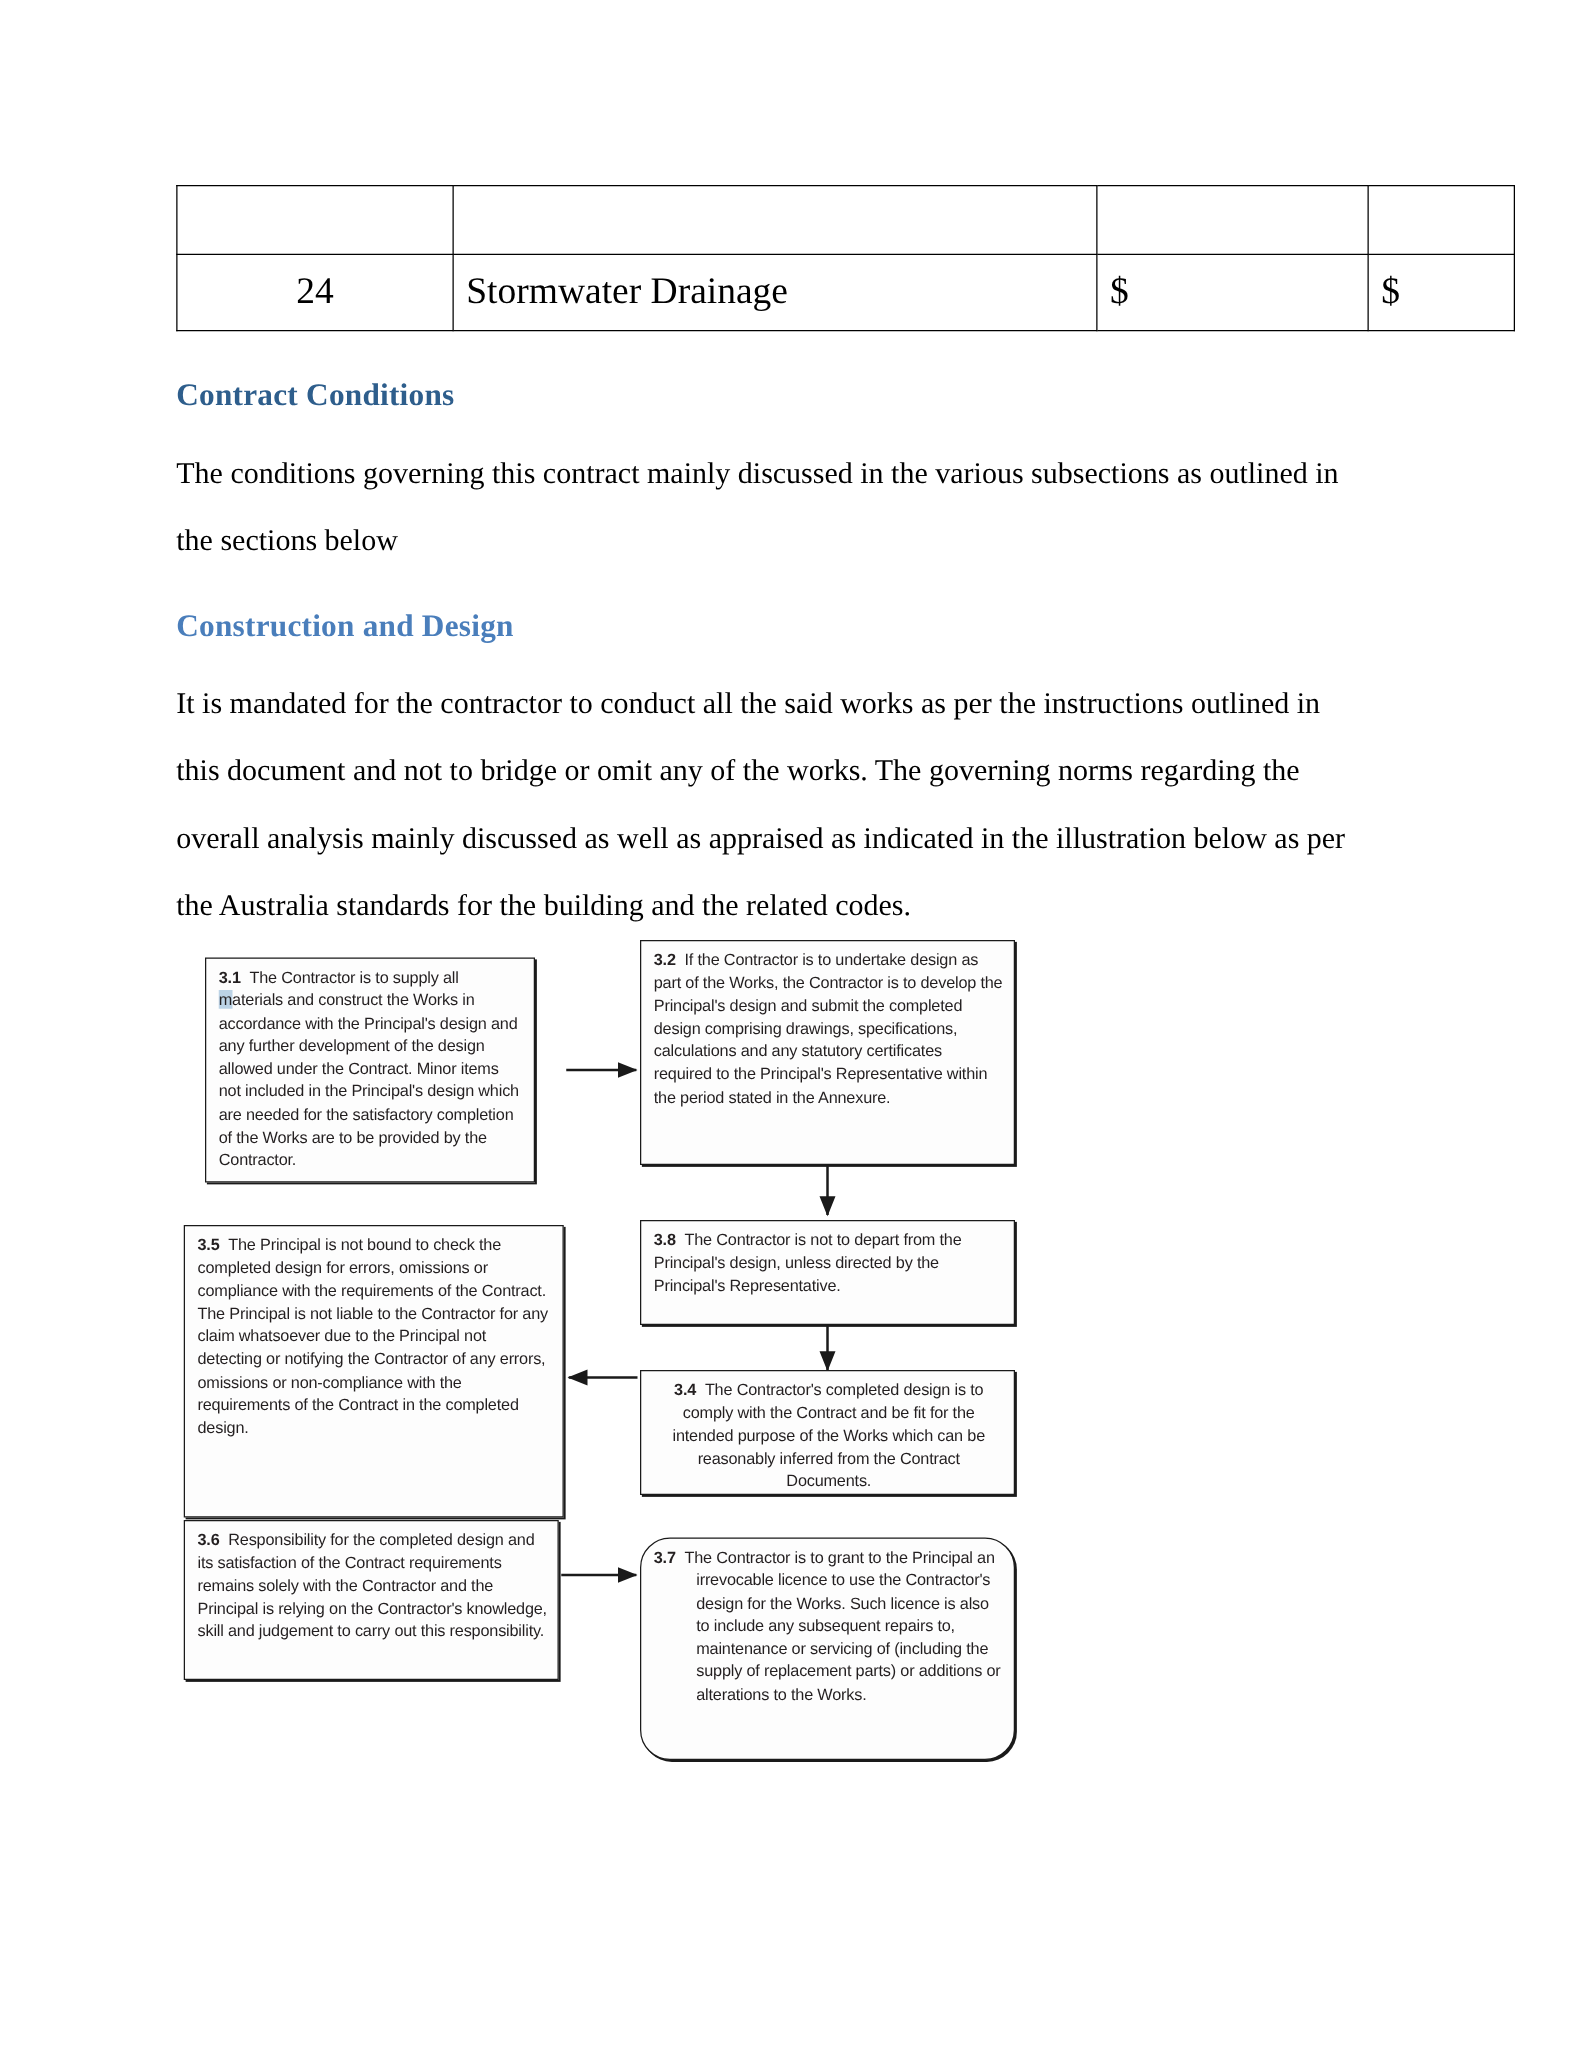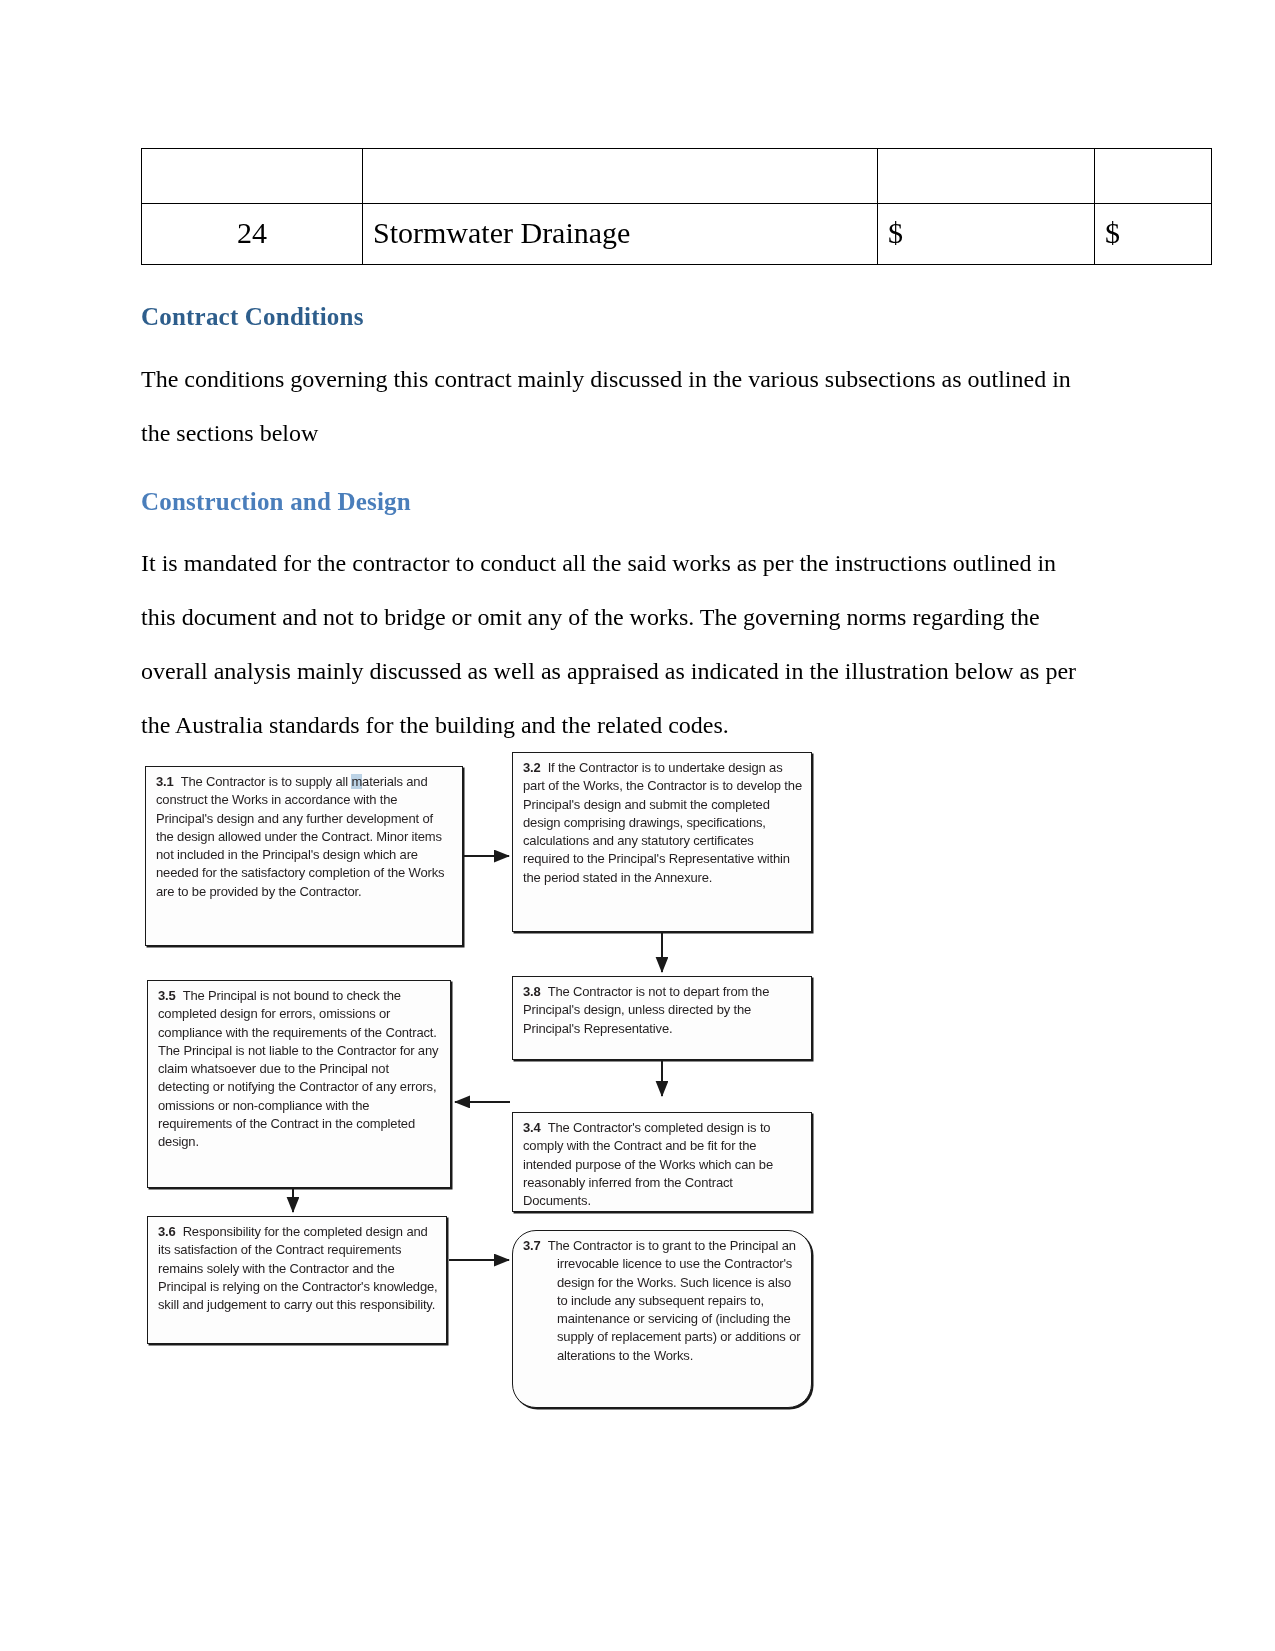--- a/index.html
+++ b/index.html
@@ -117,25 +117,25 @@
     line-height: 18.3px;
     color: #231f20;
     letter-spacing: -0.15px;
   }
   .fbox .num {
     font-weight: bold;
     margin-right: 7px;
   }
   .hl { background: #bcd3e6; }
 
-  .b31 { left: 4px;   top: 14px;  width: 318px; height: 180px; }
+  .b31 { left: 23px;   top: 14px;  width: 264px; height: 180px; }
   .b32 { left: 371px; top: 0px;   width: 300px; height: 180px; }
   .b33 { left: 371px; top: 224px; width: 300px; height: 84px;  }
-  .b34 { left: 371px; top: 360px; width: 300px; height: 100px; }
-  .b35 { left: 6px;   top: 228px; width: 304px; height: 208px; }
+  .b34 { left: 371px; top: 344px; width: 300px; height: 100px; text-align: center; }
+  .b35 { left: 6px;   top: 228px; width: 304px; height: 234px; }
   .b36 { left: 6px;   top: 464px; width: 300px; height: 128px; }
   .b37 { left: 371px; top: 478px; width: 300px; height: 178px; border-radius: 24px; }
 
   .b37 .txt { padding-left: 0; }
 
   
   .arrows {
     position: absolute;
     left: 0; top: 0;
     width: 700px; height: 660px;

